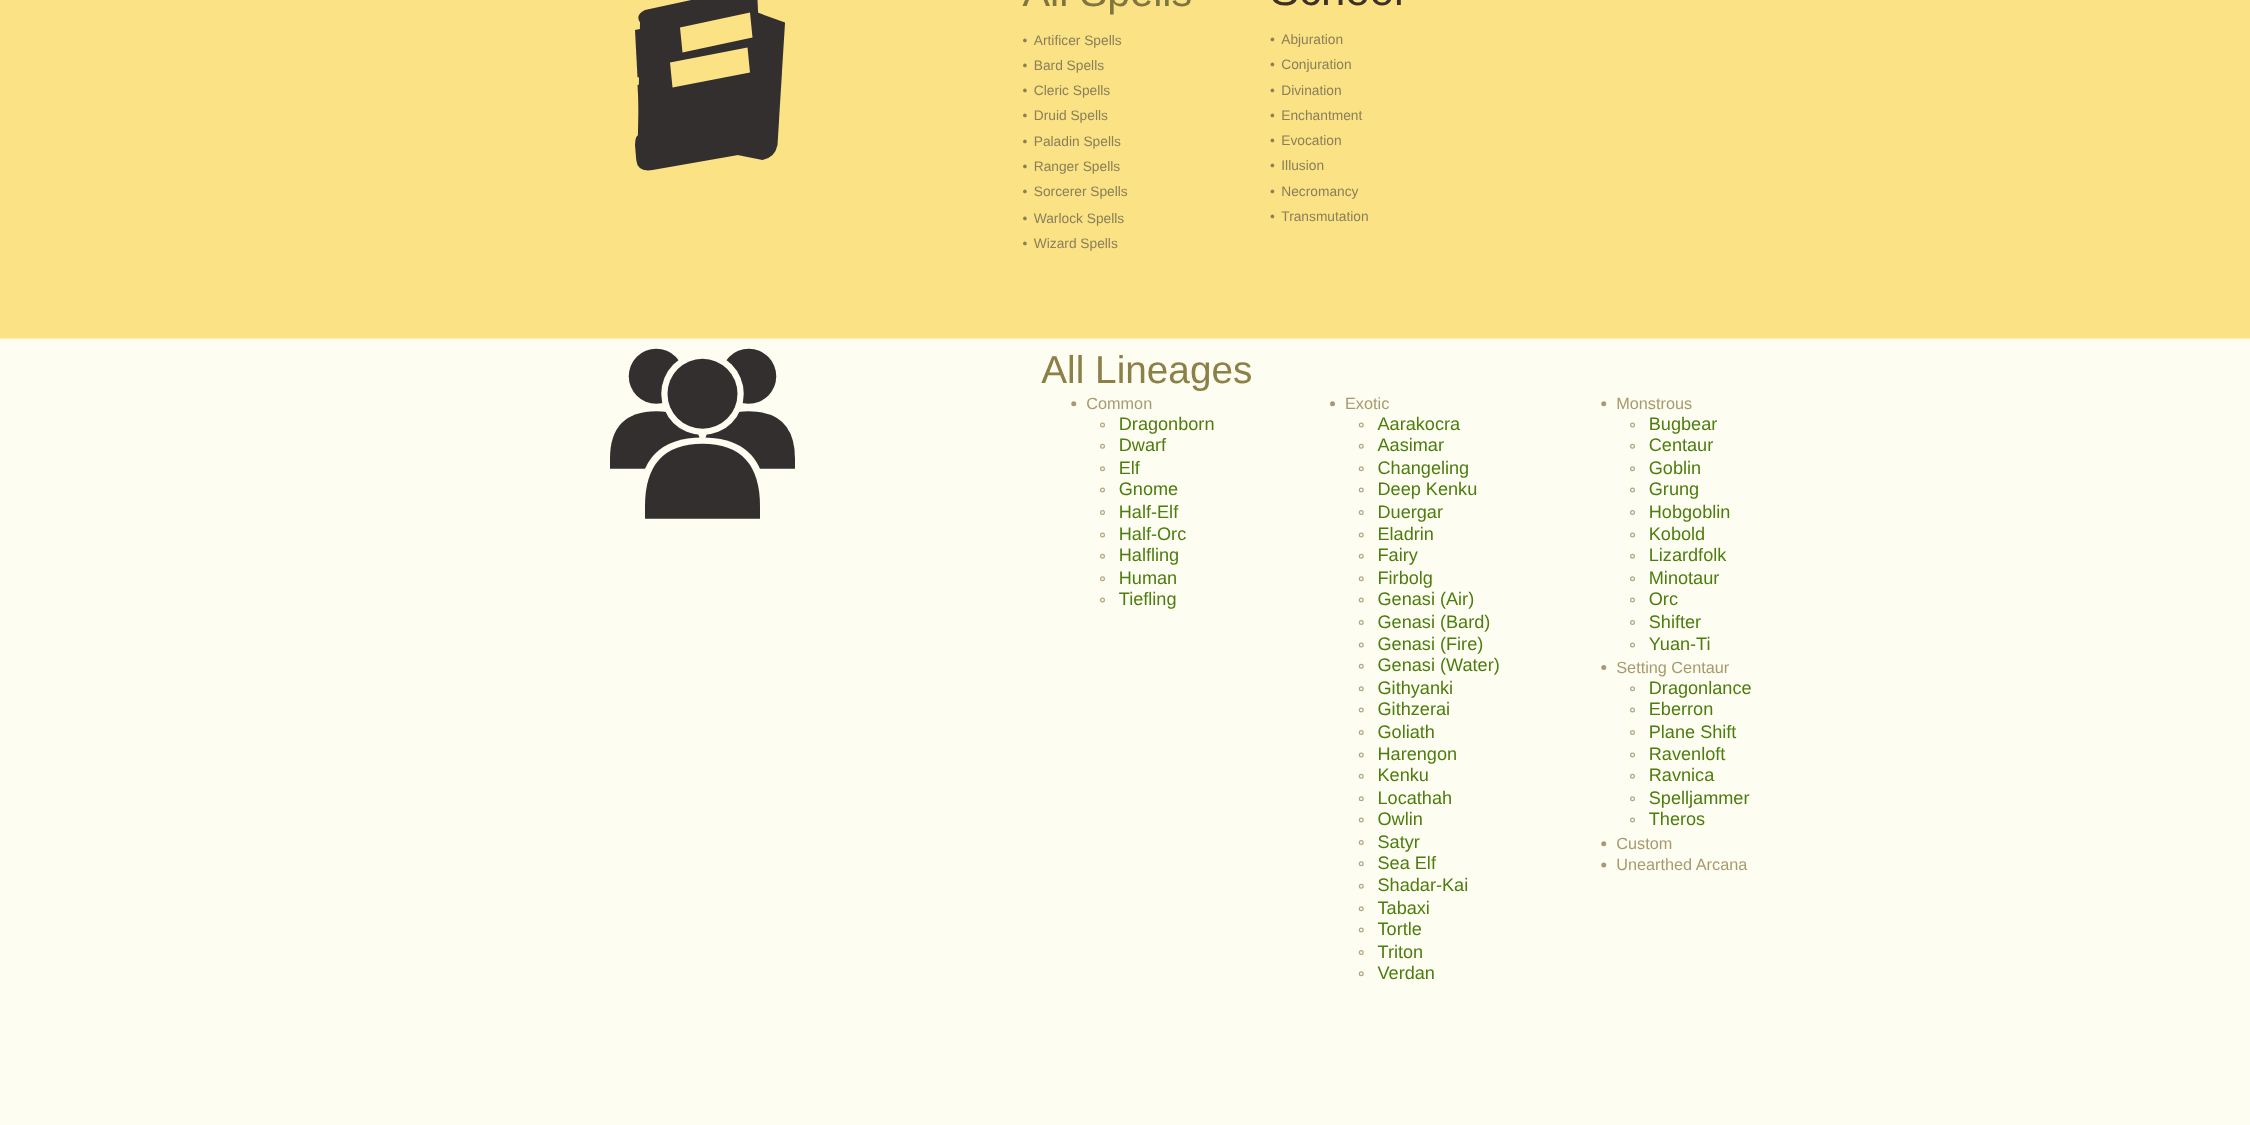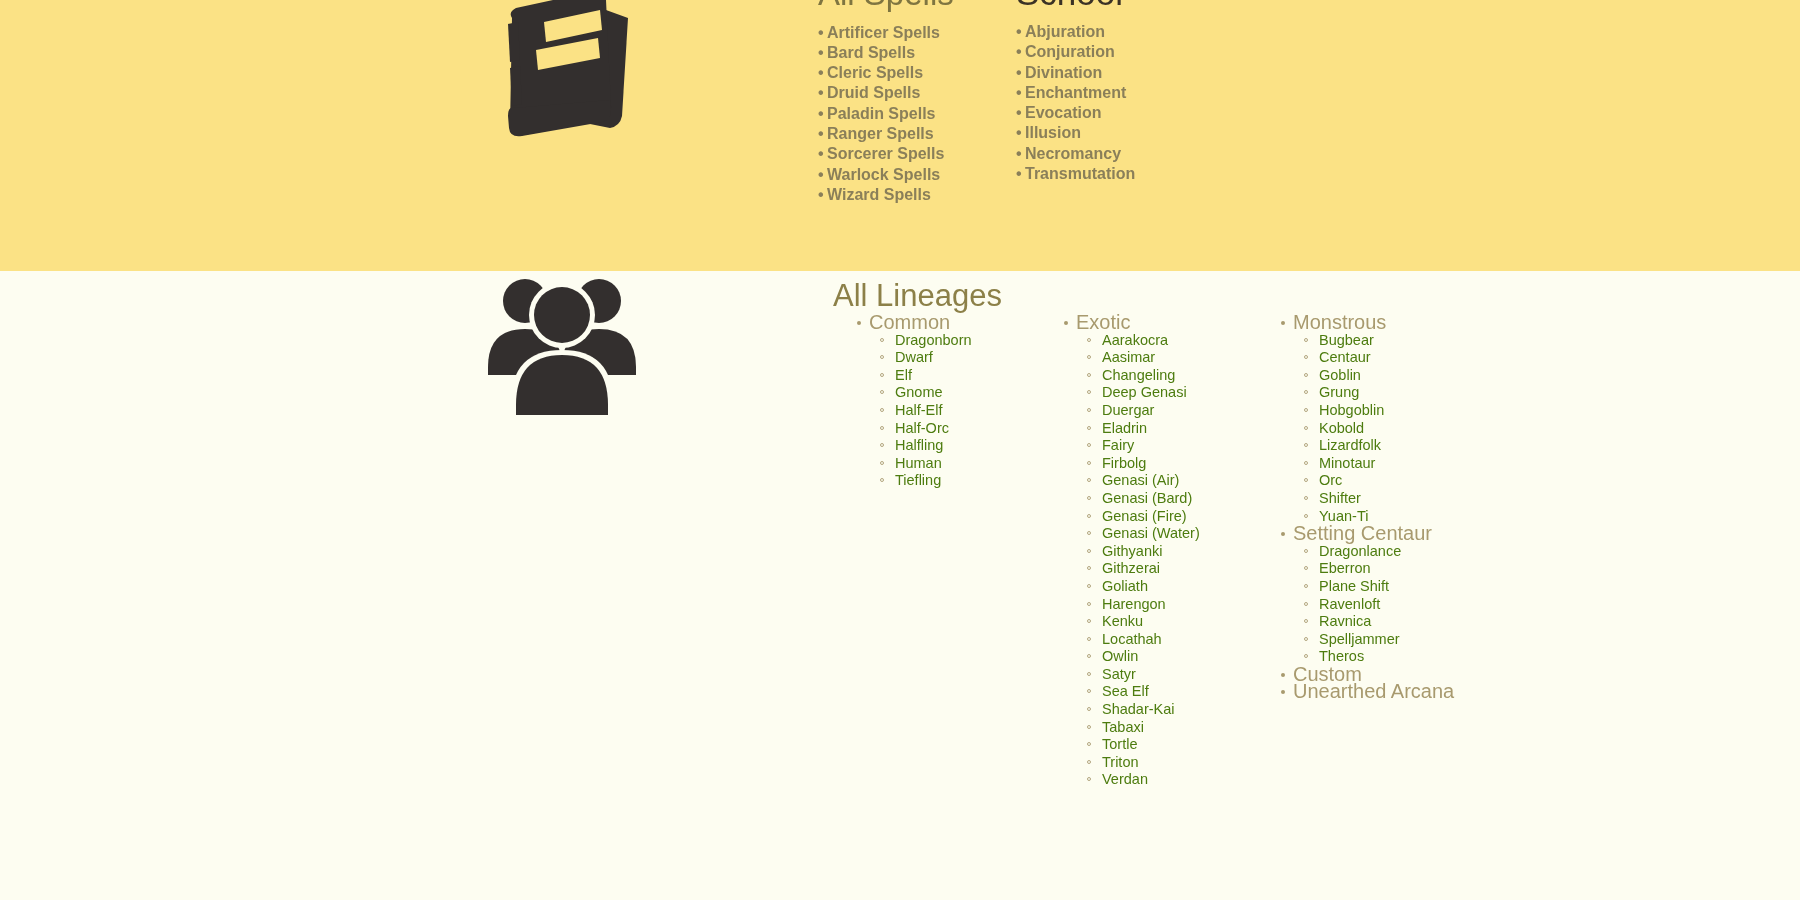--- a/index.html
+++ b/index.html
@@ -58,25 +58,24 @@
     color: #3b3225;
     line-height: 1.2;
     margin: 0 0 8px 0;
     white-space: nowrap;
   }
   ul.flat {
     list-style: none;
     margin: 0; padding: 0;
   }
   ul.flat > li {
-    font-size: 16px;
+    font-size: 11px;
     color: #8a7f59;
     line-height: 20.3px;
     white-space: nowrap;
-    font-weight: bold;
   }
   ul.flat > li .bul {
     display: inline-block;
     width: 9px;
     color: #8a7f59;
   }
 
   
   .head-lineages {
     position: absolute; left: 833px; top: 6px;
@@ -94,21 +93,21 @@
   .lineage-col.c-common  { left: 855px; }
   .lineage-col.c-exotic  { left: 1062px; }
   .lineage-col.c-monstrous { left: 1279px; }
 
   ul.nest {
     list-style: none;
     margin: 0; padding: 0;
   }
   ul.nest > li.group {
     position: relative;
-    font-size: 20px;
+    font-size: 13px;
     color: #a89a6e;
     line-height: 17.6px;
     padding-left: 14px;
     white-space: nowrap;
   }
   ul.nest > li.group > .marker-disc {
     position: absolute;
     left: 2px;
     top: 7px;
     width: 4px; height: 4px;
@@ -228,21 +227,21 @@
           </ul>
         </ul>
     </div>
     <div class="lineage-col c-exotic">
       <ul class="nest" id="lineage-col-1">
           <li class="group"><span class="marker-disc"></span><span>Exotic</span></li>
           <ul class="sub">
             <li><span class="marker-circle"></span><span>Aarakocra</span></li>
             <li><span class="marker-circle"></span><span>Aasimar</span></li>
             <li><span class="marker-circle"></span><span>Changeling</span></li>
-            <li><span class="marker-circle"></span><span>Deep Genasi</span></li>
+            <li><span class="marker-circle"></span><span>Deep Kenku</span></li>
             <li><span class="marker-circle"></span><span>Duergar</span></li>
             <li><span class="marker-circle"></span><span>Eladrin</span></li>
             <li><span class="marker-circle"></span><span>Fairy</span></li>
             <li><span class="marker-circle"></span><span>Firbolg</span></li>
             <li><span class="marker-circle"></span><span>Genasi (Air)</span></li>
             <li><span class="marker-circle"></span><span>Genasi (Bard)</span></li>
             <li><span class="marker-circle"></span><span>Genasi (Fire)</span></li>
             <li><span class="marker-circle"></span><span>Genasi (Water)</span></li>
             <li><span class="marker-circle"></span><span>Githyanki</span></li>
             <li><span class="marker-circle"></span><span>Githzerai</span></li>

